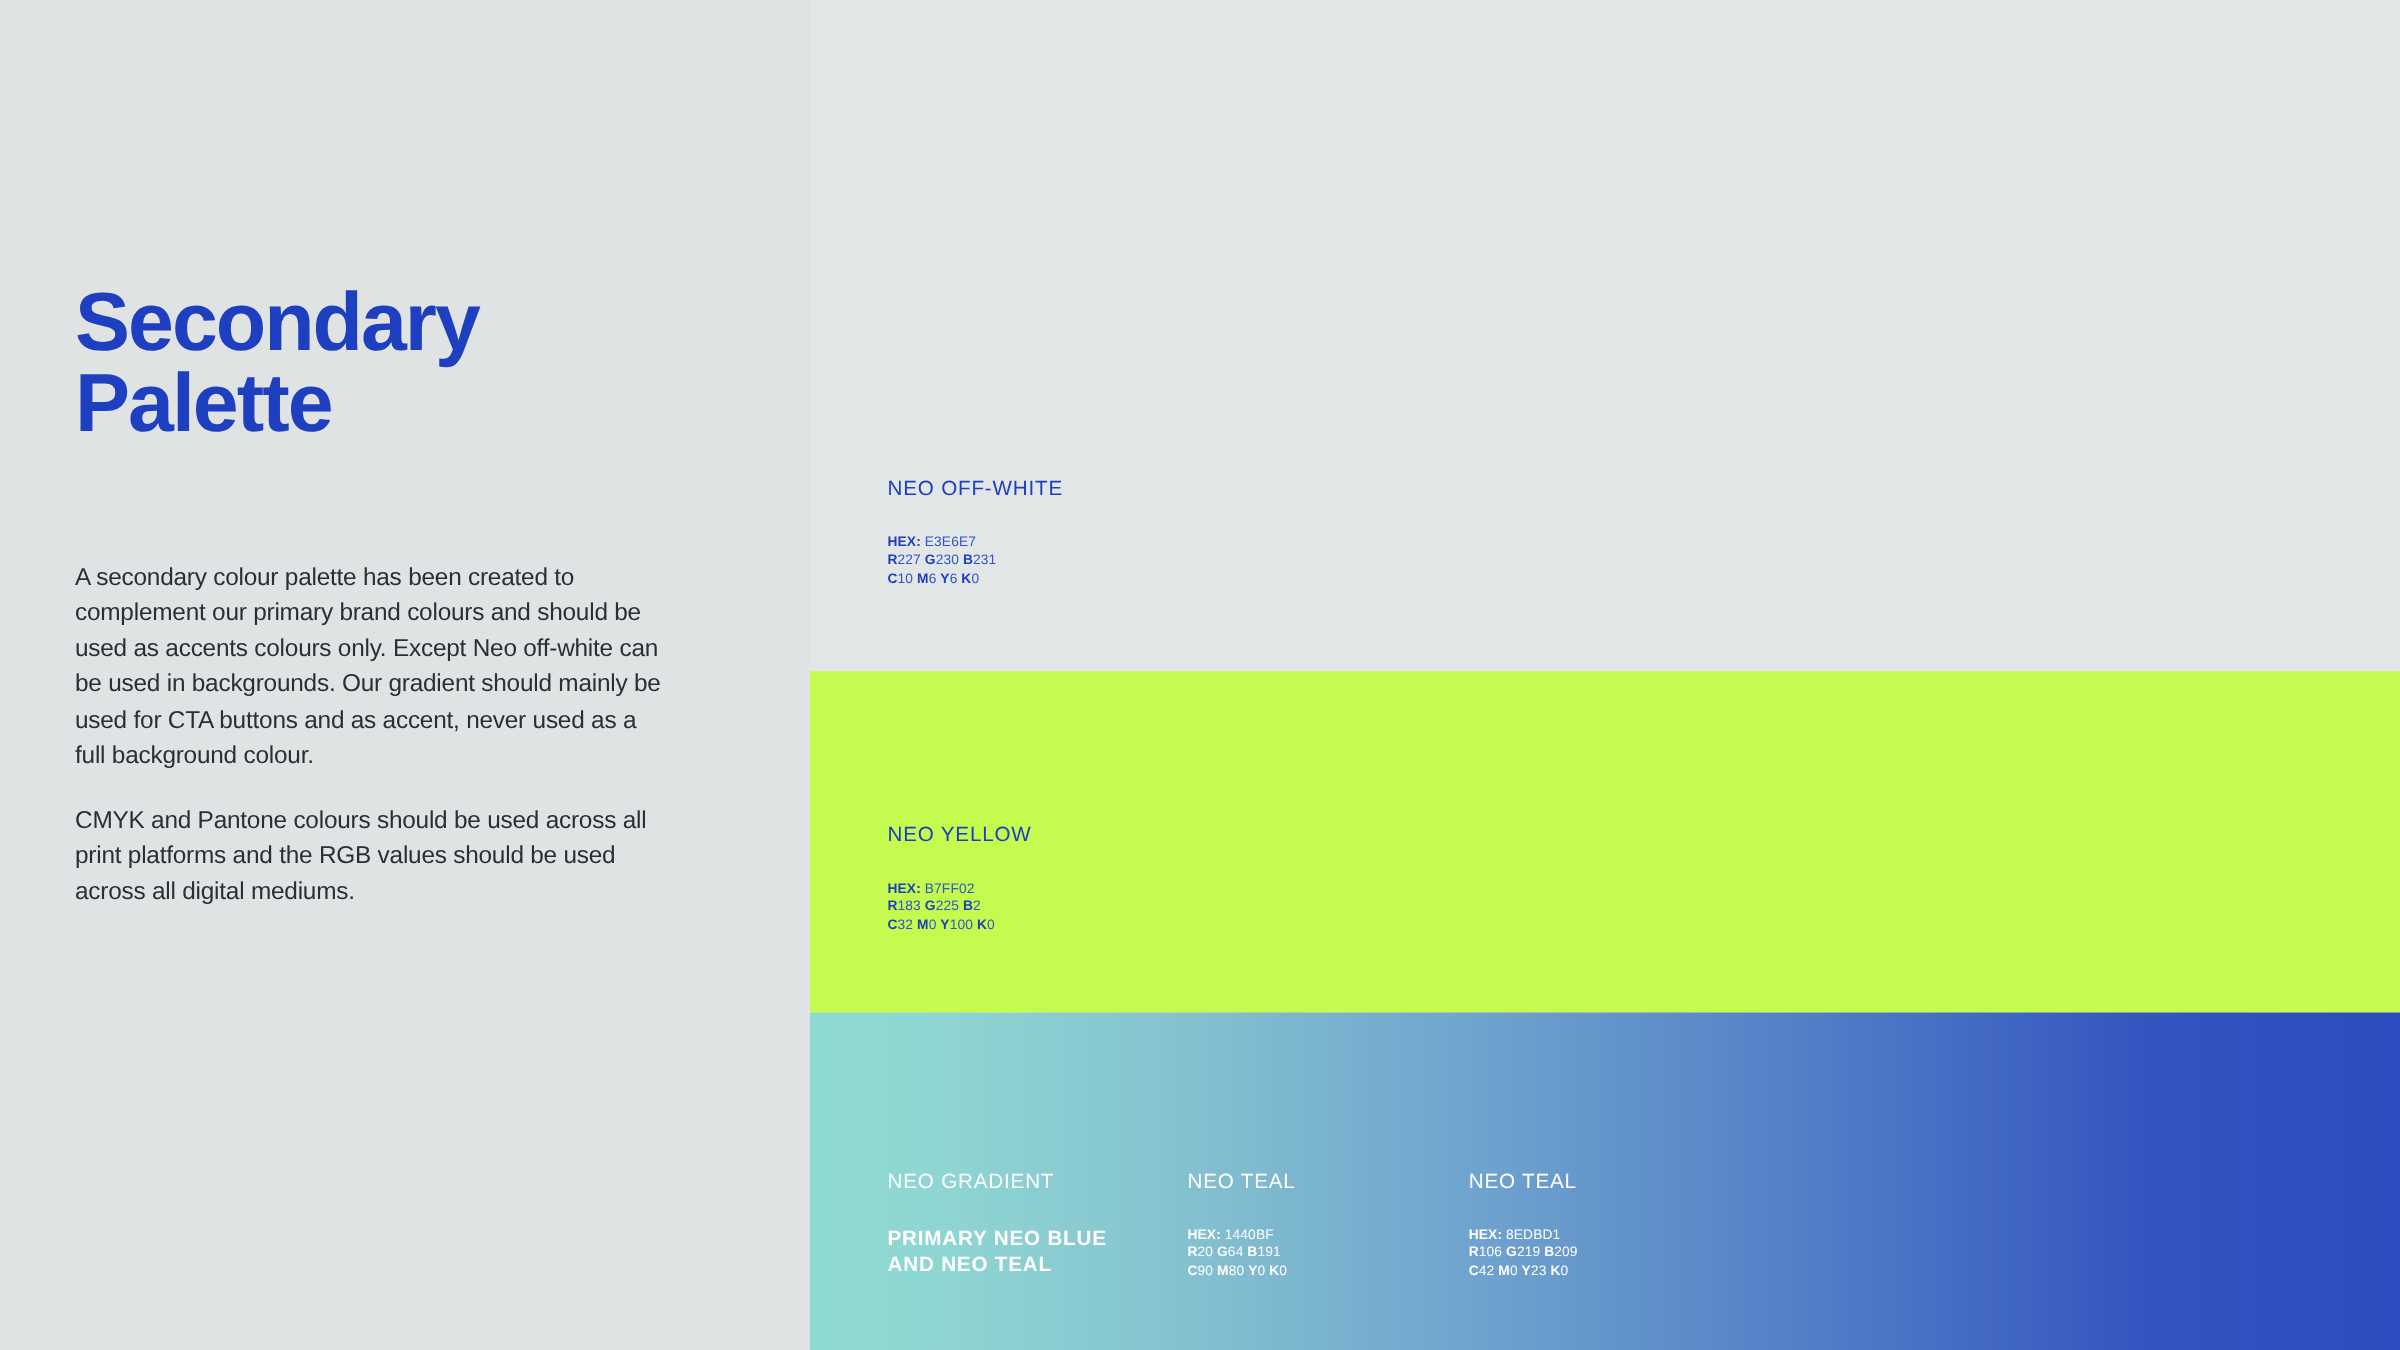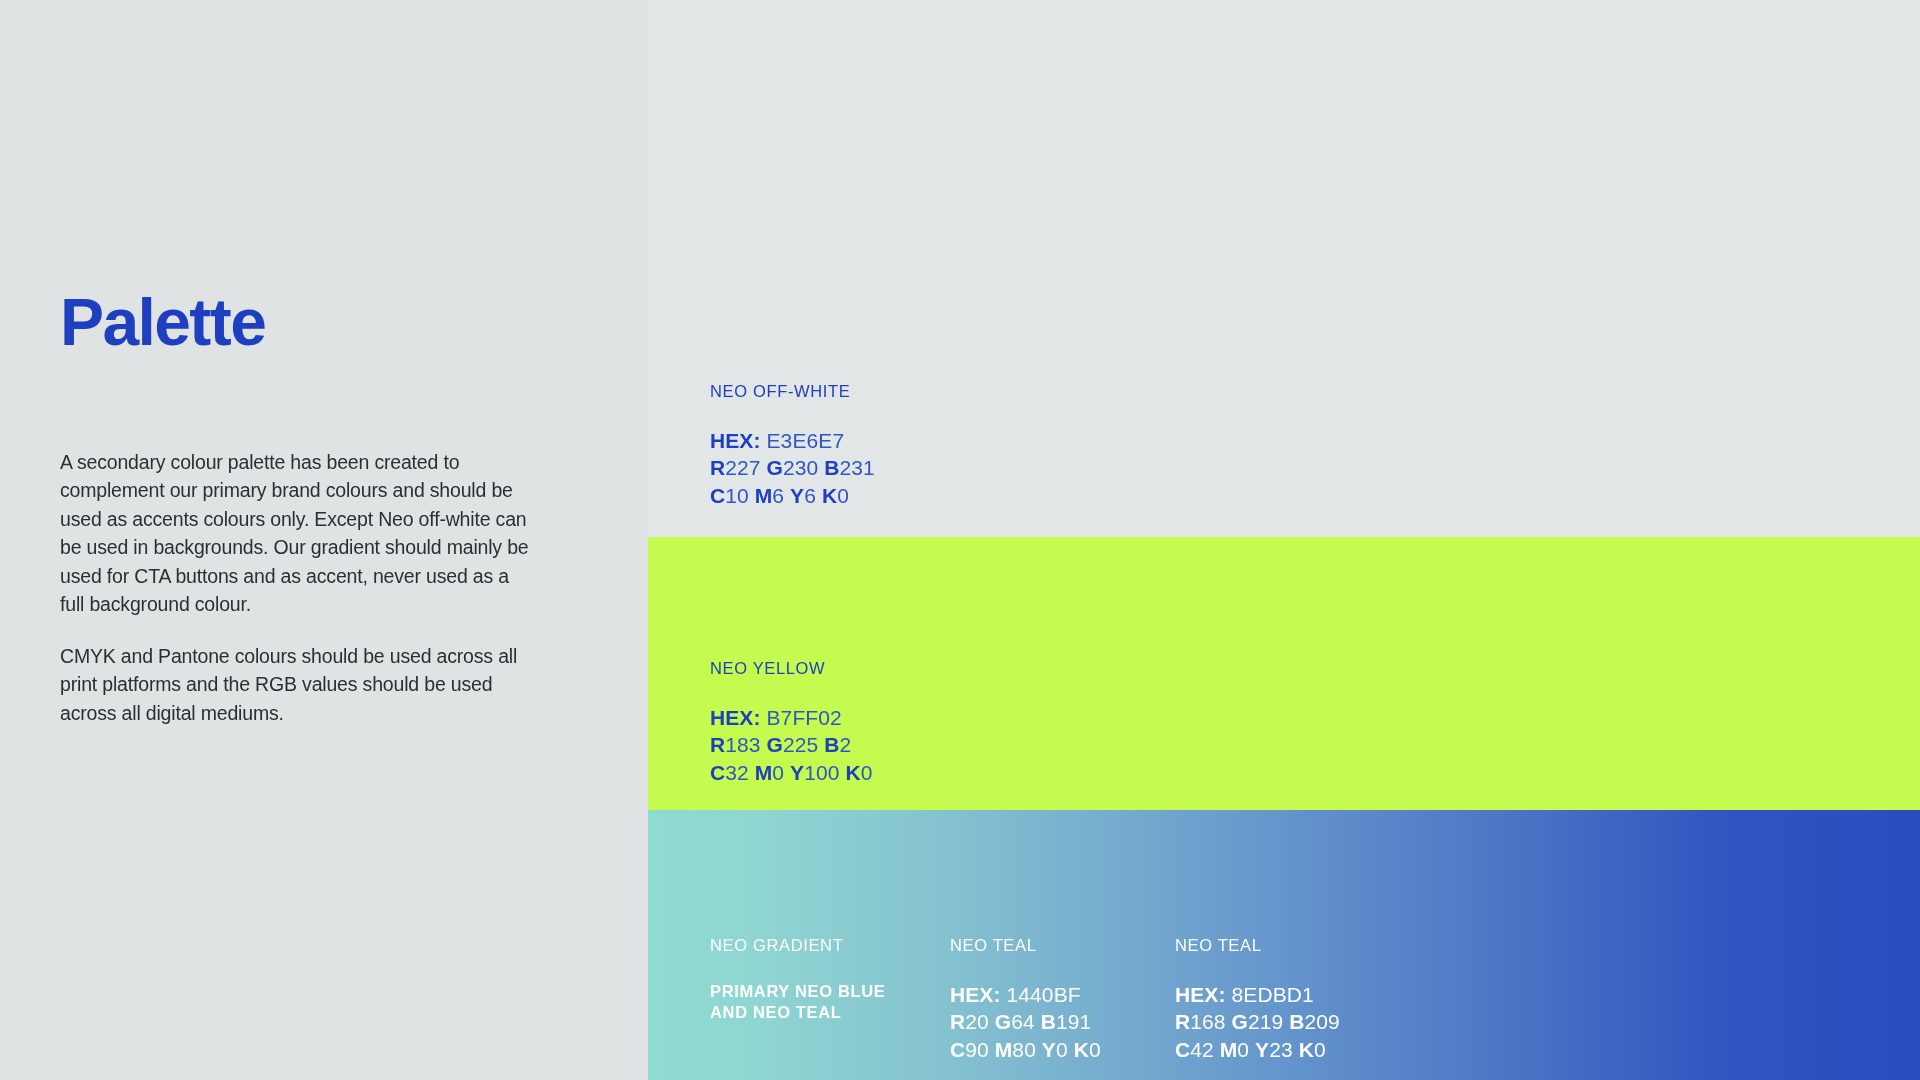--- a/index.html
+++ b/index.html
@@ -77,21 +77,21 @@
 
   .swatch-name {
     font-size:16.5px;
     font-weight:normal;
     letter-spacing:0.65px;
     line-height:1.2;
     margin-bottom:25px;
   }
 
   .spec-line {
-    font-size:21px;
+    font-size:11px;
     line-height:1.31;
     letter-spacing:0.1px;
   }
   .spec-line b { font-weight:bold; }
 
   .on-light .swatch-name,
   .on-light .spec-line { color:#1E3FBF; }
   .on-light .spec-line { color:#2F56C7; }
   .on-light .spec-line b { color:#1E3FBF; }
 
@@ -119,21 +119,21 @@
 
 <div id="page">
 
   <div class="offwhite-panel"></div>
   <div class="band-yellow"></div>
   <div class="band-gradient"></div>
 
   <div class="left-col">
 
     <h1 class="page-title">
-      <br>
+      <span>Secondary</span><br>
       <span>Palette</span>
     </h1>
 
     <p class="body-copy p1">A secondary colour palette has been created to complement our primary brand colours and should be used as accents colours only. Except Neo off-white can be used in backgrounds. Our gradient should mainly be used for CTA buttons and as accent, never used as a full background colour.</p>
     <p class="body-copy p2">CMYK and Pantone colours should be used across all print platforms and the RGB values should be used across all digital mediums.</p>
   </div>
 
   <div class="swatch-info on-light" id="info-offwhite">
     <div class="swatch-name">NEO OFF-WHITE</div>
     <div class="spec-line">
@@ -199,21 +199,21 @@
     </div>
   </div>
 
   <div class="swatch-info on-dark" id="info-teal">
     <div class="swatch-name">NEO TEAL</div>
     <div class="spec-line">
       <b>HEX:</b>
       <span>8EDBD1</span>
     </div>
     <div class="spec-line">
-      <b>R</b><span>168</span>
+      <b>R</b><span>106</span>
       <b>G</b><span>219</span>
       <b>B</b><span>209</span>
     </div>
     <div class="spec-line">
       <b>C</b><span>42</span>
       <b>M</b><span>0</span>
       <b>Y</b><span>23</span>
       <b>K</b><span>0</span>
     </div>
   </div>

